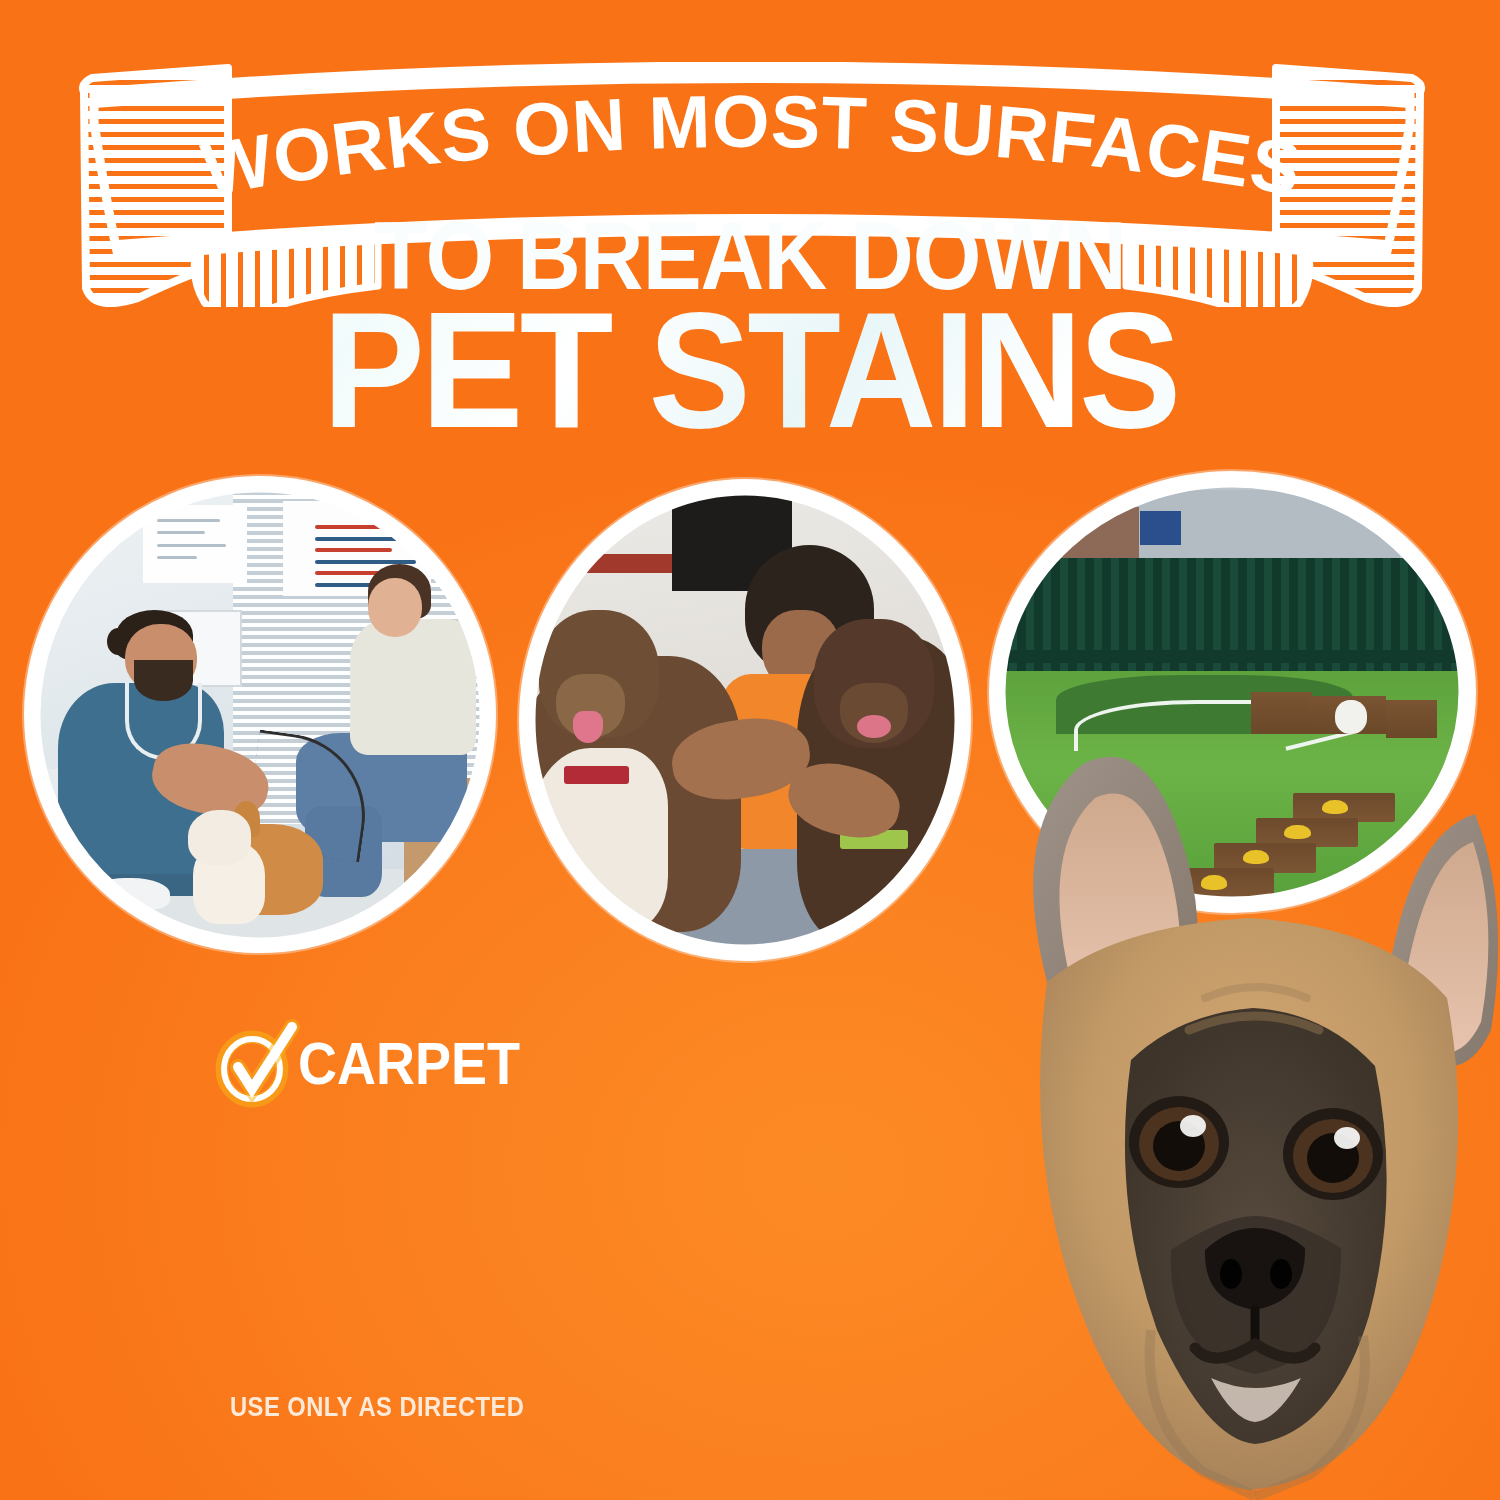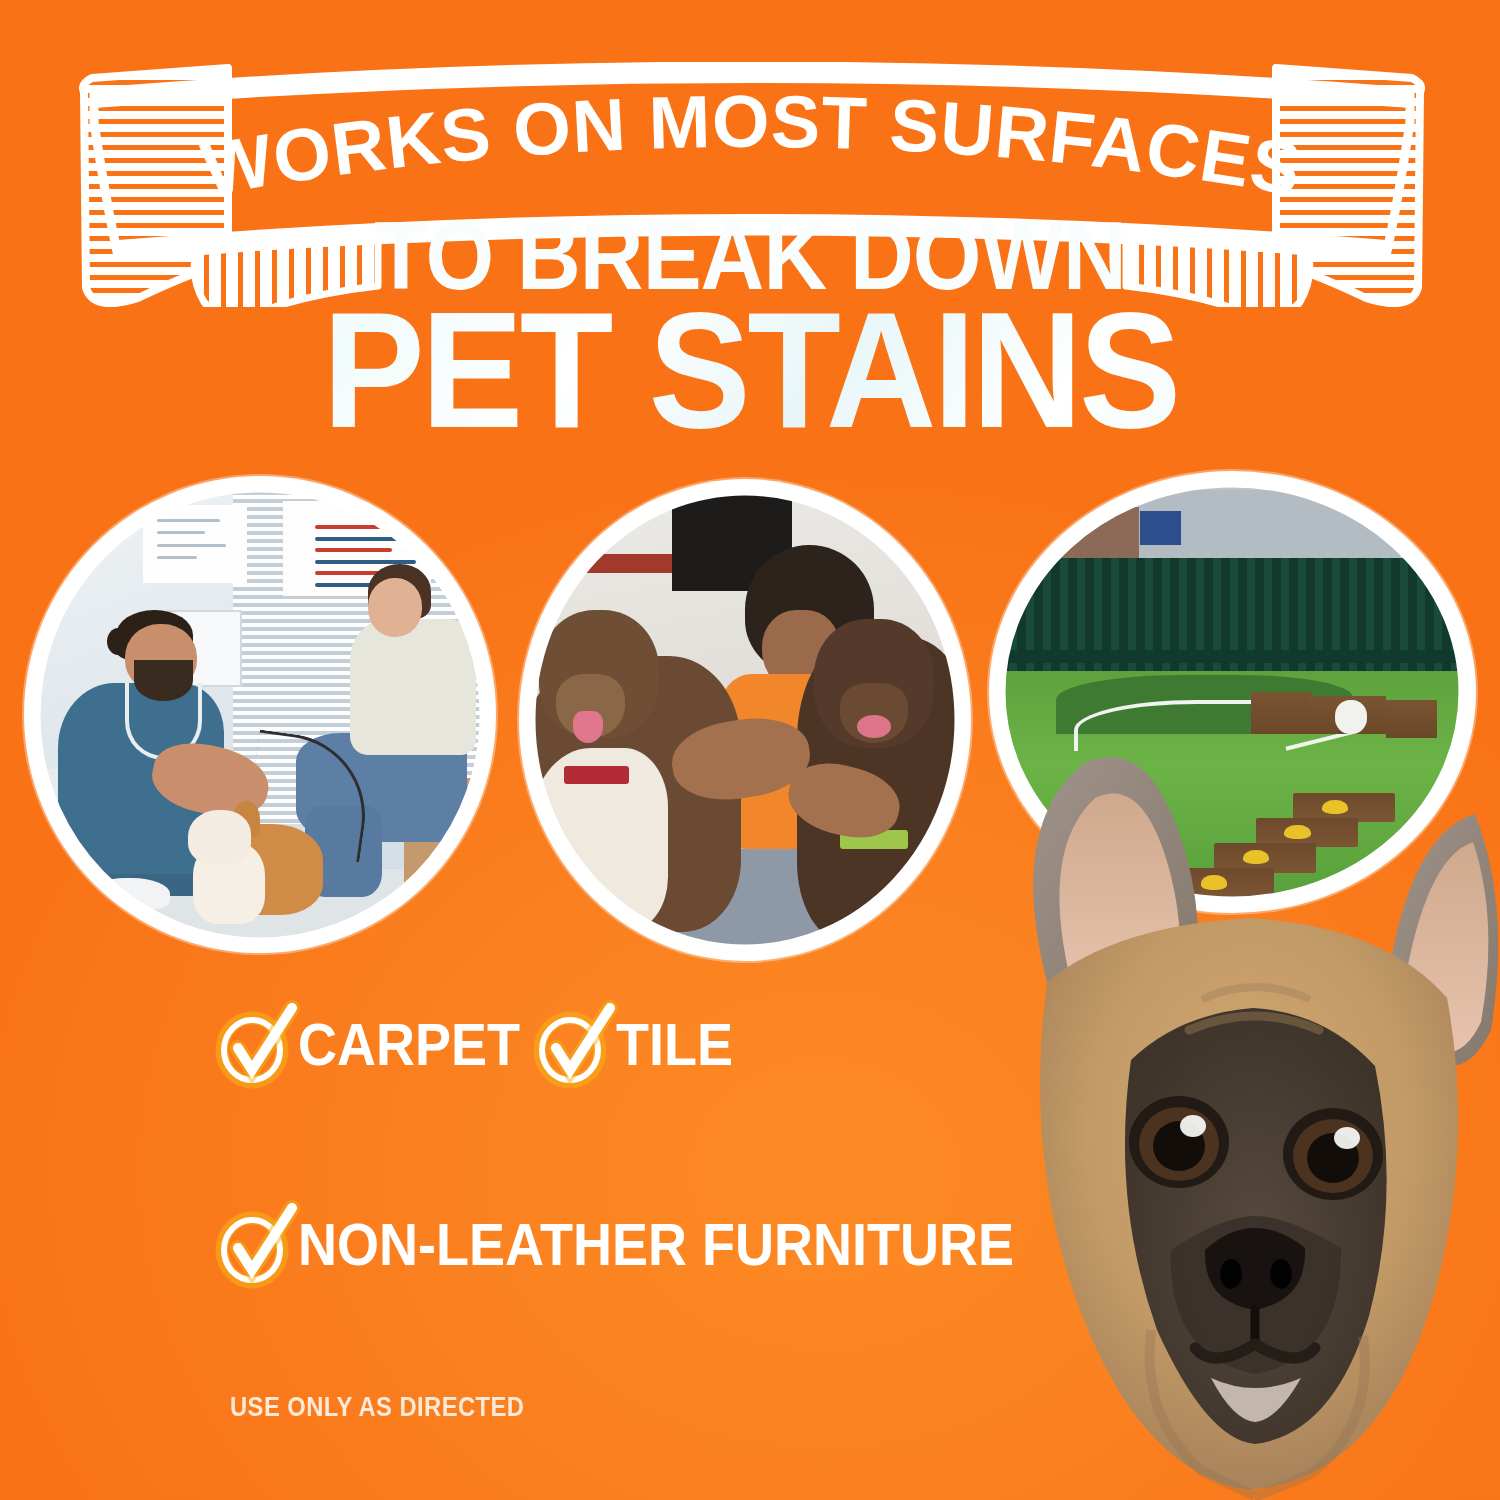--- a/index.html
+++ b/index.html
@@ -347,21 +347,21 @@
   }
 
   
   .checklist{
     position:absolute;
     left:222px; top:995px;
     width:880px;
   }
   .crow{
     display:flex;
-    align-items:center;
+    align-items:flex-end;
     height:100px;
   }
   .citem{
     display:flex;
     align-items:center;
     gap:18px;
   }
   .citem.col1{ width:318px; }
 
   .check{
@@ -575,49 +575,25 @@
         <span class="check">
           <svg viewBox="0 0 86 88">
             <ellipse cx="40" cy="48" rx="30" ry="32" fill="none" stroke="#F5B314" stroke-width="13" opacity=".55"></ellipse>
             <ellipse cx="40" cy="48" rx="28" ry="30" fill="none" stroke="#ffffff" stroke-width="6"></ellipse>
             <path d="M26 46 L 40 68 L 80 6" fill="none" stroke="#F5B314" stroke-width="16" opacity=".5" stroke-linecap="round"></path>
             <path d="M26 46 L 40 68 L 80 6" fill="none" stroke="#ffffff" stroke-width="10" stroke-linecap="round"></path>
           </svg>
         </span>
         <span class="clabel">CARPET</span>
       </div>
-      <div class="citem">
-        <span class="check">
-          <svg viewBox="0 0 86 88">
-            <ellipse cx="40" cy="48" rx="30" ry="32" fill="none" stroke="#F5B314" stroke-width="13" opacity=".55"></ellipse>
-            <ellipse cx="40" cy="48" rx="28" ry="30" fill="none" stroke="#ffffff" stroke-width="6"></ellipse>
-            <path d="M26 46 L 40 68 L 80 6" fill="none" stroke="#F5B314" stroke-width="16" opacity=".5" stroke-linecap="round"></path>
-            <path d="M26 46 L 40 68 L 80 6" fill="none" stroke="#ffffff" stroke-width="10" stroke-linecap="round"></path>
-          </svg>
-        </span>
-        <span class="clabel">TILE</span>
-      </div>
     </div>
 
     <div class="crow">
     </div>
 
-    <div class="crow">
-      <div class="citem">
-        <span class="check">
-          <svg viewBox="0 0 86 88">
-            <ellipse cx="40" cy="48" rx="30" ry="32" fill="none" stroke="#F5B314" stroke-width="13" opacity=".55"></ellipse>
-            <ellipse cx="40" cy="48" rx="28" ry="30" fill="none" stroke="#ffffff" stroke-width="6"></ellipse>
-            <path d="M26 46 L 40 68 L 80 6" fill="none" stroke="#F5B314" stroke-width="16" opacity=".5" stroke-linecap="round"></path>
-            <path d="M26 46 L 40 68 L 80 6" fill="none" stroke="#ffffff" stroke-width="10" stroke-linecap="round"></path>
-          </svg>
-        </span>
-        <span class="clabel">NON-LEATHER FURNITURE</span>
-      </div>
-    </div>
 
     <div class="crow">
     </div>
 
   </div>
 
   <div class="fineprint">USE ONLY AS DIRECTED</div>
 
   <div class="frenchie">
     <svg viewBox="0 0 555 775" aria-hidden="true">

